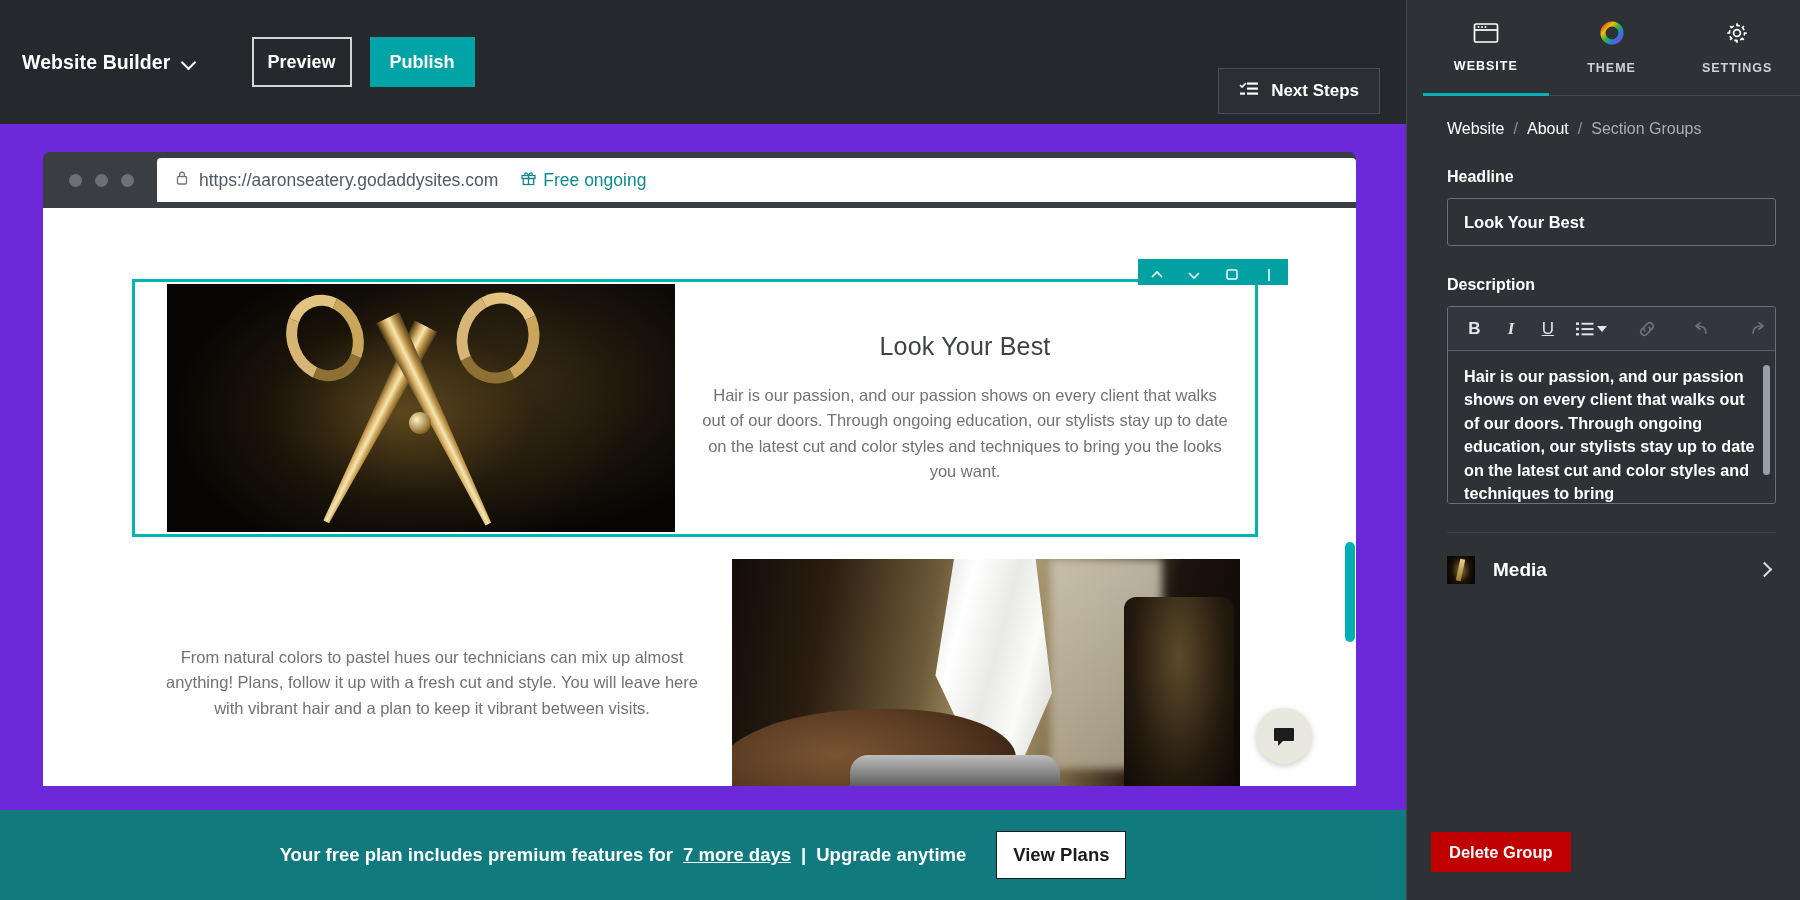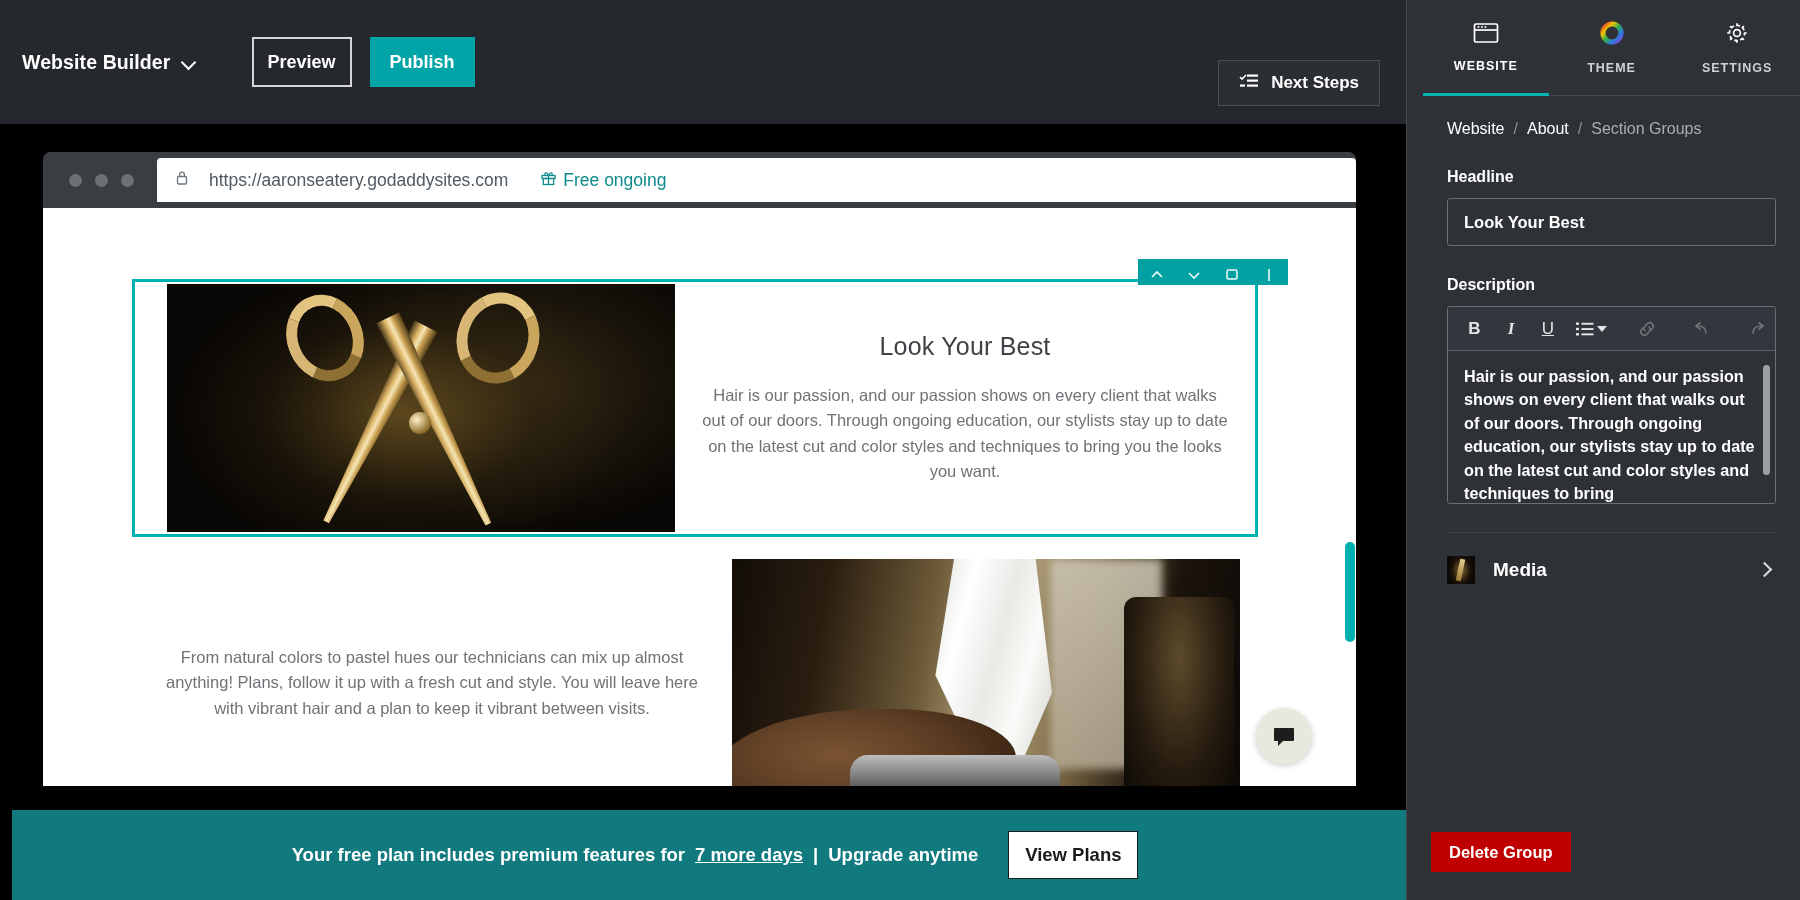--- a/index.html
+++ b/index.html
@@ -17,21 +17,21 @@
     height: 900px;
     background: #25282c;
     display: flex;
   }
 
   
   #left-pane {
     position: relative;
     width: 1406px;
     height: 900px;
-    background: #000000;
+    background: #6d28d9;
     overflow: hidden;
     text-decoration: underline;
   }
 
   
   #topbar {
     position: absolute;
     top: 0; left: 0;
     width: 1406px; height: 124px;
     background: #25282c;
@@ -81,21 +81,21 @@
     border: none;
     background: #00a4a6;
     color: #ffffff;
     font-size: 18px;
     font-weight: bold;
     font-family: "Liberation Sans", sans-serif;
     cursor: pointer;
   }
   #next-steps-btn {
     position: absolute;
-    right: 26px; top: 60px;
+    right: 26px; top: 68px;
     height: 46px;
     padding: 0 20px;
     border: 1px solid #4a4e54;
     background: #2b2e33;
     color: #ffffff;
     font-size: 17px;
     font-weight: bold;
     font-family: "Liberation Sans", sans-serif;
     display: flex;
     align-items: center;
@@ -127,21 +127,21 @@
   .dot:first-child { margin-left: 26px; }
   #url-pill {
     margin-left: 23px;
     flex: 1;
     height: 44px;
     background: #ffffff;
     border-radius: 4px 4px 0 0;
     display: flex;
     align-items: center;
     padding-left: 18px;
-    gap: 20px;
+    gap: 10px;
   }
   #url-text {
     color: #4f5a63;
     font-size: 17.5px;
   }
   #free-domain {
     color: #0f8a8a;
     font-size: 17.5px;
     display: flex;
     align-items: center;
@@ -314,21 +314,21 @@
     display: flex;
     align-items: center;
     justify-content: center;
     cursor: pointer;
     box-shadow: 0 2px 6px rgba(0,0,0,.2);
   }
 
   
   #promo {
     position: absolute;
-    left: 12px; bottom: 0;
+    left: 0; bottom: 0;
     width: 1406px; height: 90px;
     background: #117a7e;
     display: flex;
     align-items: center;
     justify-content: center;
     gap: 10px;
   }
   #promo-text {
     color: #ffffff;
     font-size: 18.5px;

